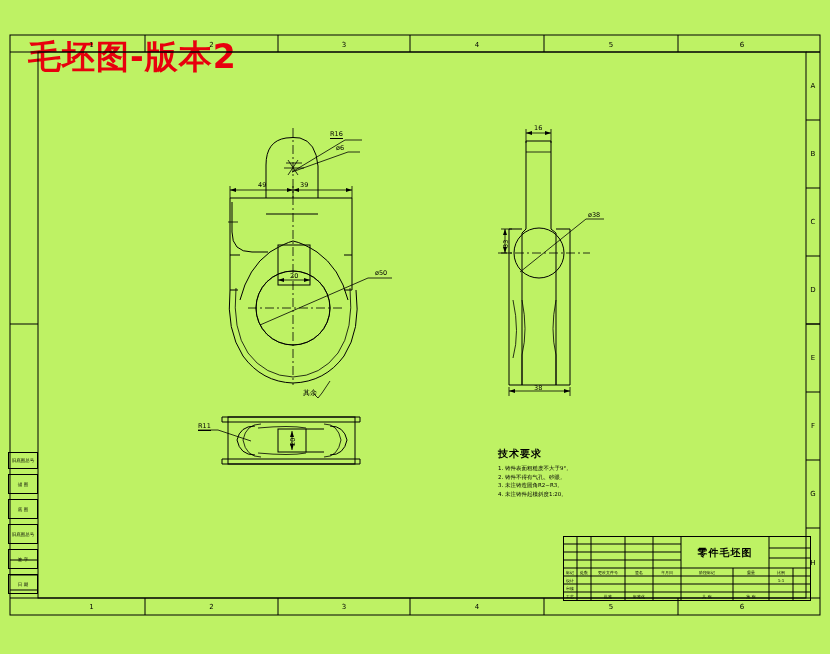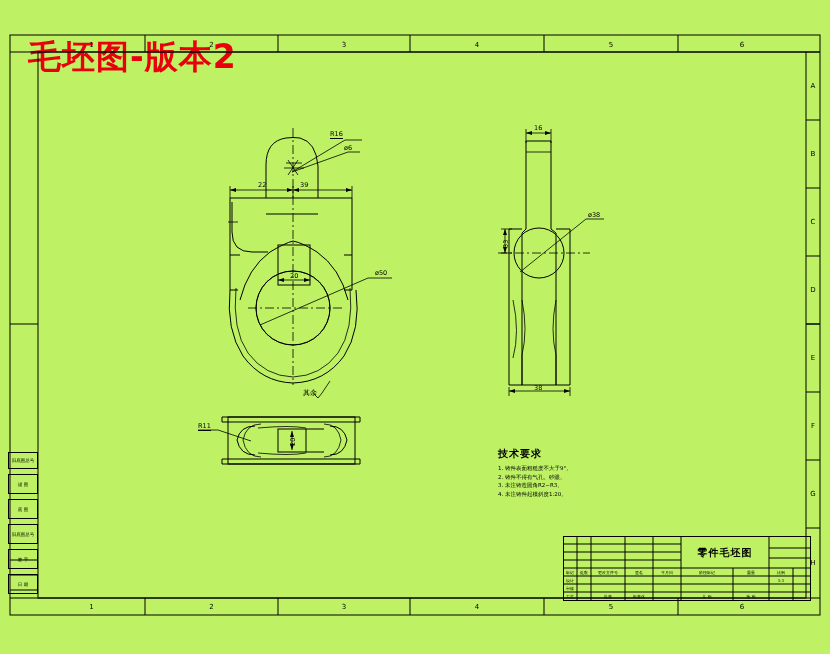--- a/index.html
+++ b/index.html
@@ -265,22 +265,22 @@
   <div class="zone" style="left:806px;top:52px;width:14px;height:68px;">A</div>
   <div class="zone" style="left:806px;top:120px;width:14px;height:68px;">B</div>
   <div class="zone" style="left:806px;top:188px;width:14px;height:68px;">C</div>
   <div class="zone" style="left:806px;top:256px;width:14px;height:68px;">D</div>
   <div class="zone" style="left:806px;top:324px;width:14px;height:68px;">E</div>
   <div class="zone" style="left:806px;top:392px;width:14px;height:68px;">F</div>
   <div class="zone" style="left:806px;top:460px;width:14px;height:68px;">G</div>
   <div class="zone" style="left:806px;top:528px;width:14px;height:70px;">H</div>
 
   <div class="lbl under" style="left:330px;top:130px;">R16</div>
-  <div class="lbl" style="left:344px;top:144px;">ø6</div>
-  <div class="lbl" style="left:258px;top:181px;">22</div>
+  <div class="lbl" style="left:336px;top:144px;">ø6</div>
+  <div class="lbl" style="left:258px;top:181px;">49</div>
   <div class="lbl" style="left:300px;top:181px;">39</div>
   <div class="lbl" style="left:290px;top:272px;">20</div>
   <div class="lbl" style="left:375px;top:269px;text-align:right;">ø50</div>
 
   <div class="lbl" style="left:534px;top:124px;">16</div>
   <div class="lbl lbl-rot" style="left:502px;top:248px;">33</div>
   <div class="lbl" style="left:588px;top:211px;">ø38</div>
   <div class="lbl" style="left:534px;top:384px;">38</div>
 
   <div class="lbl under" style="left:198px;top:422px;">R11</div>

